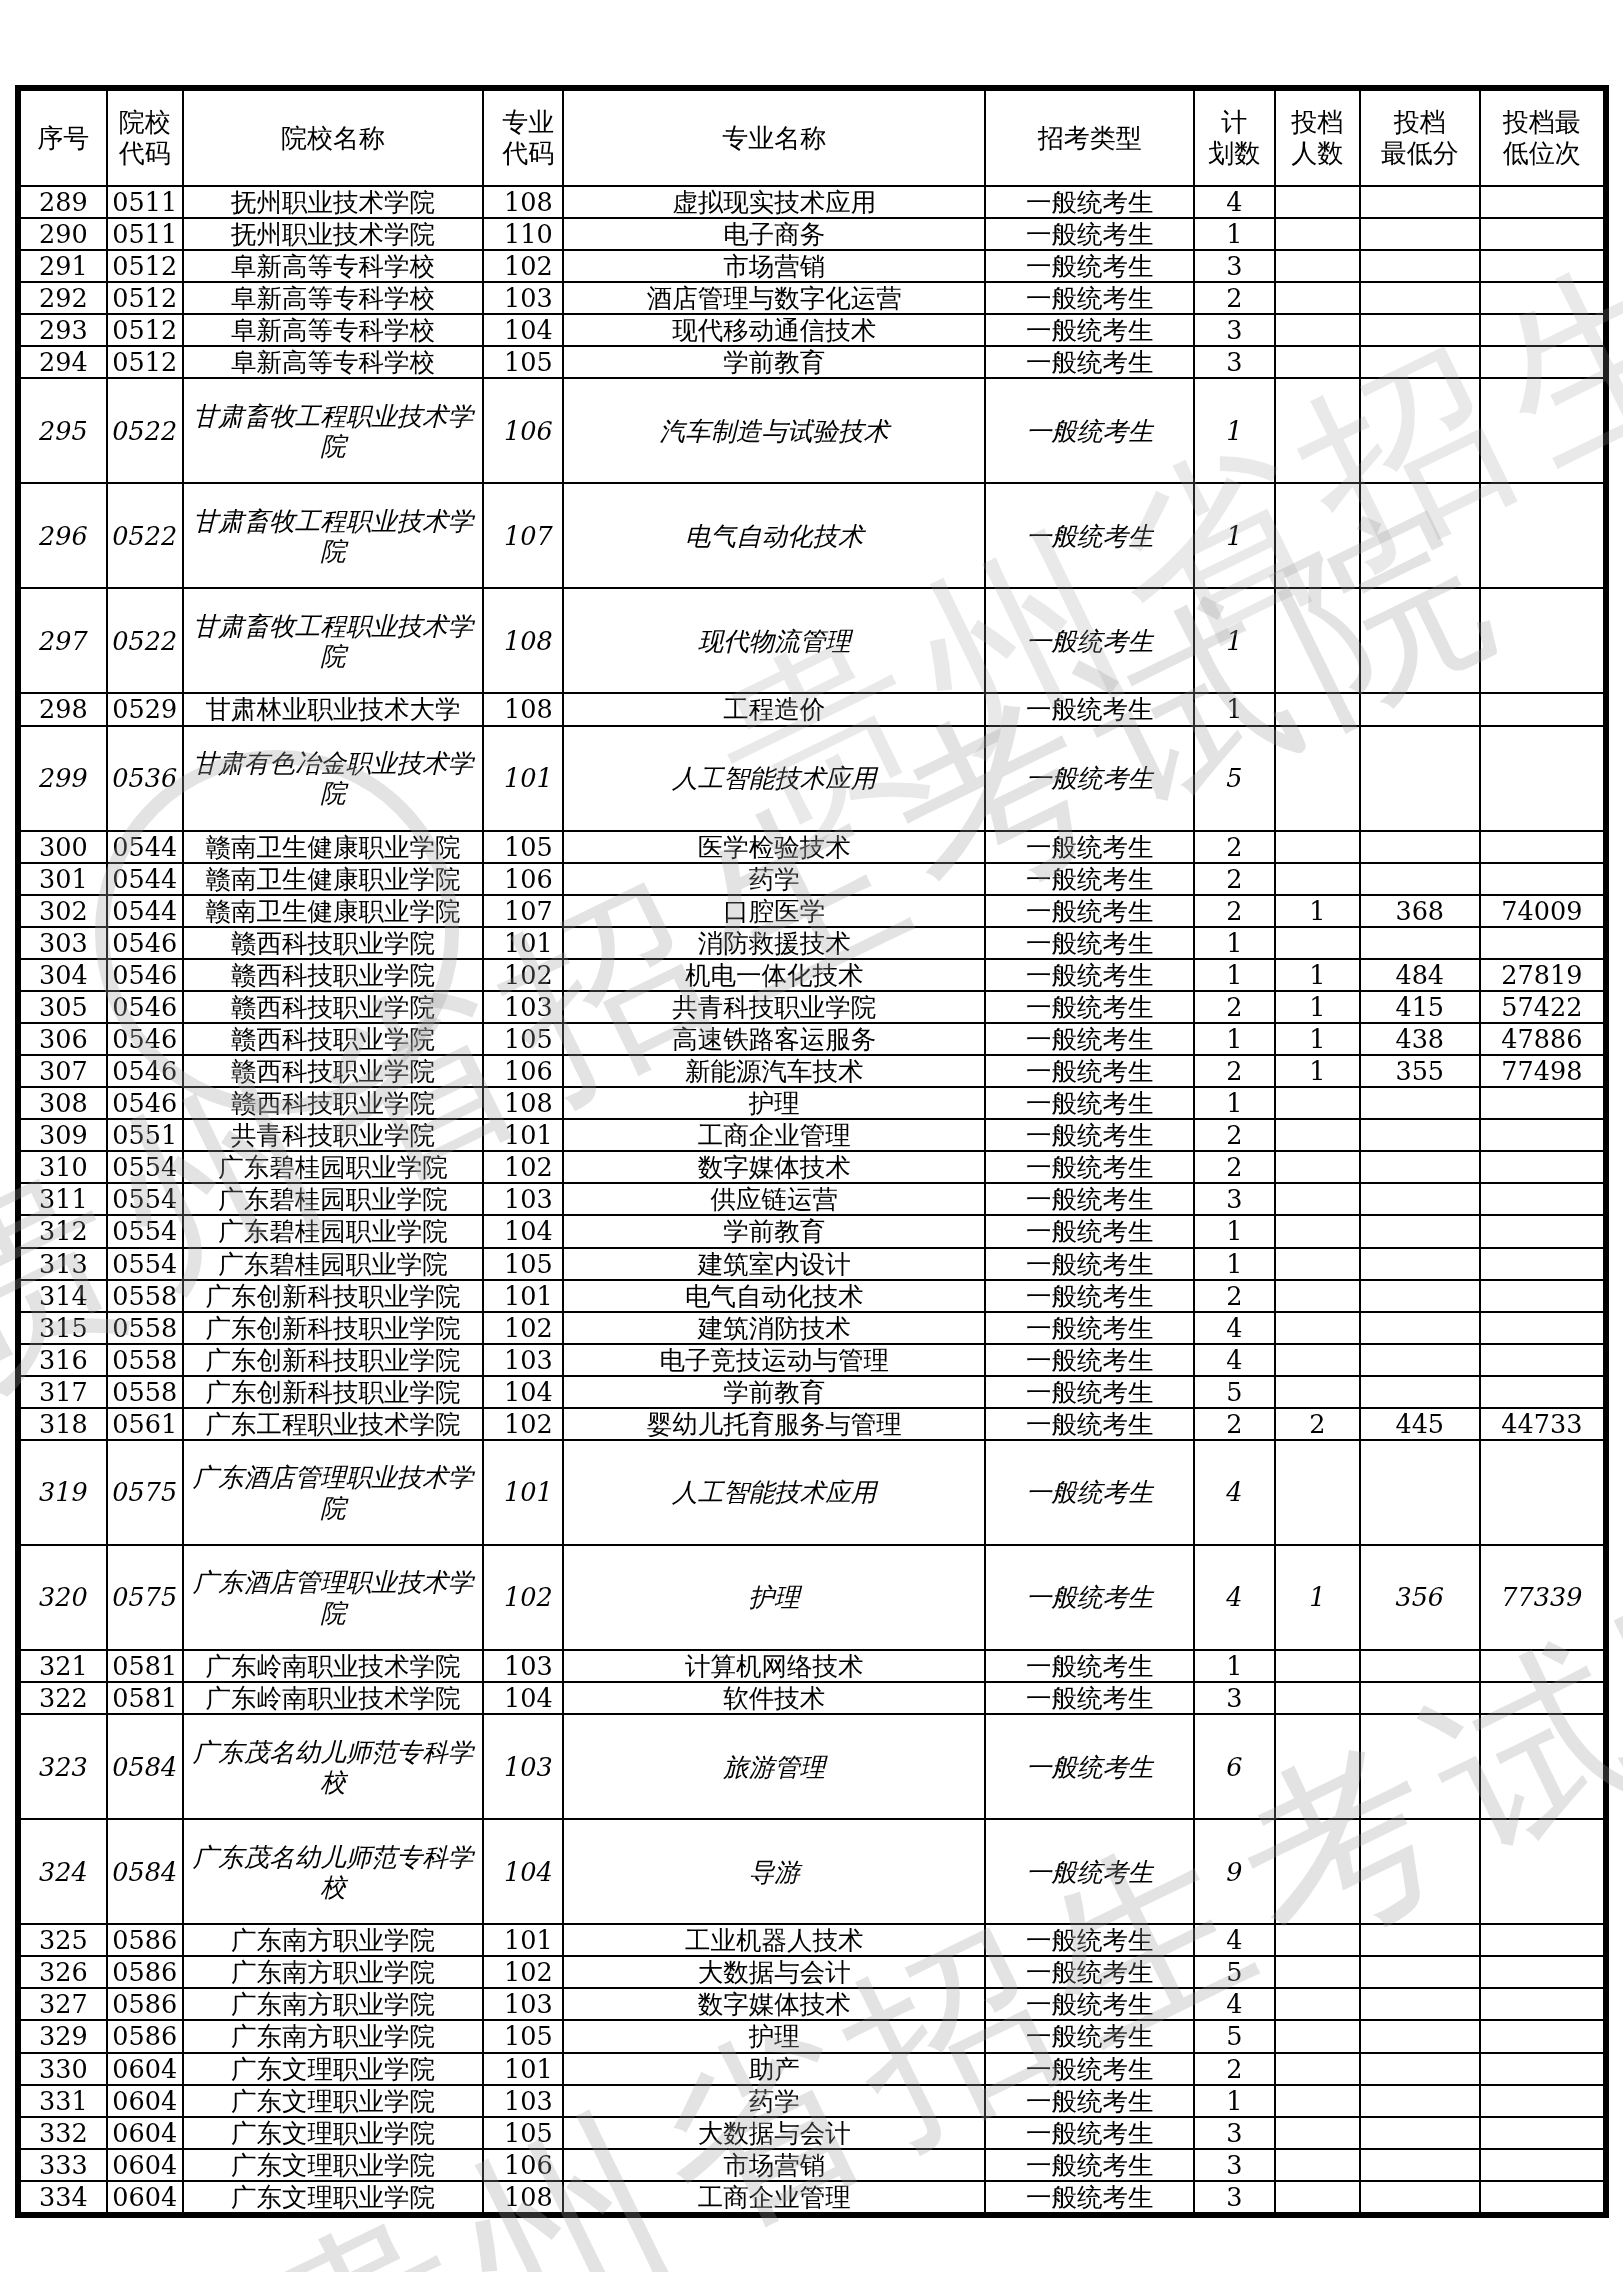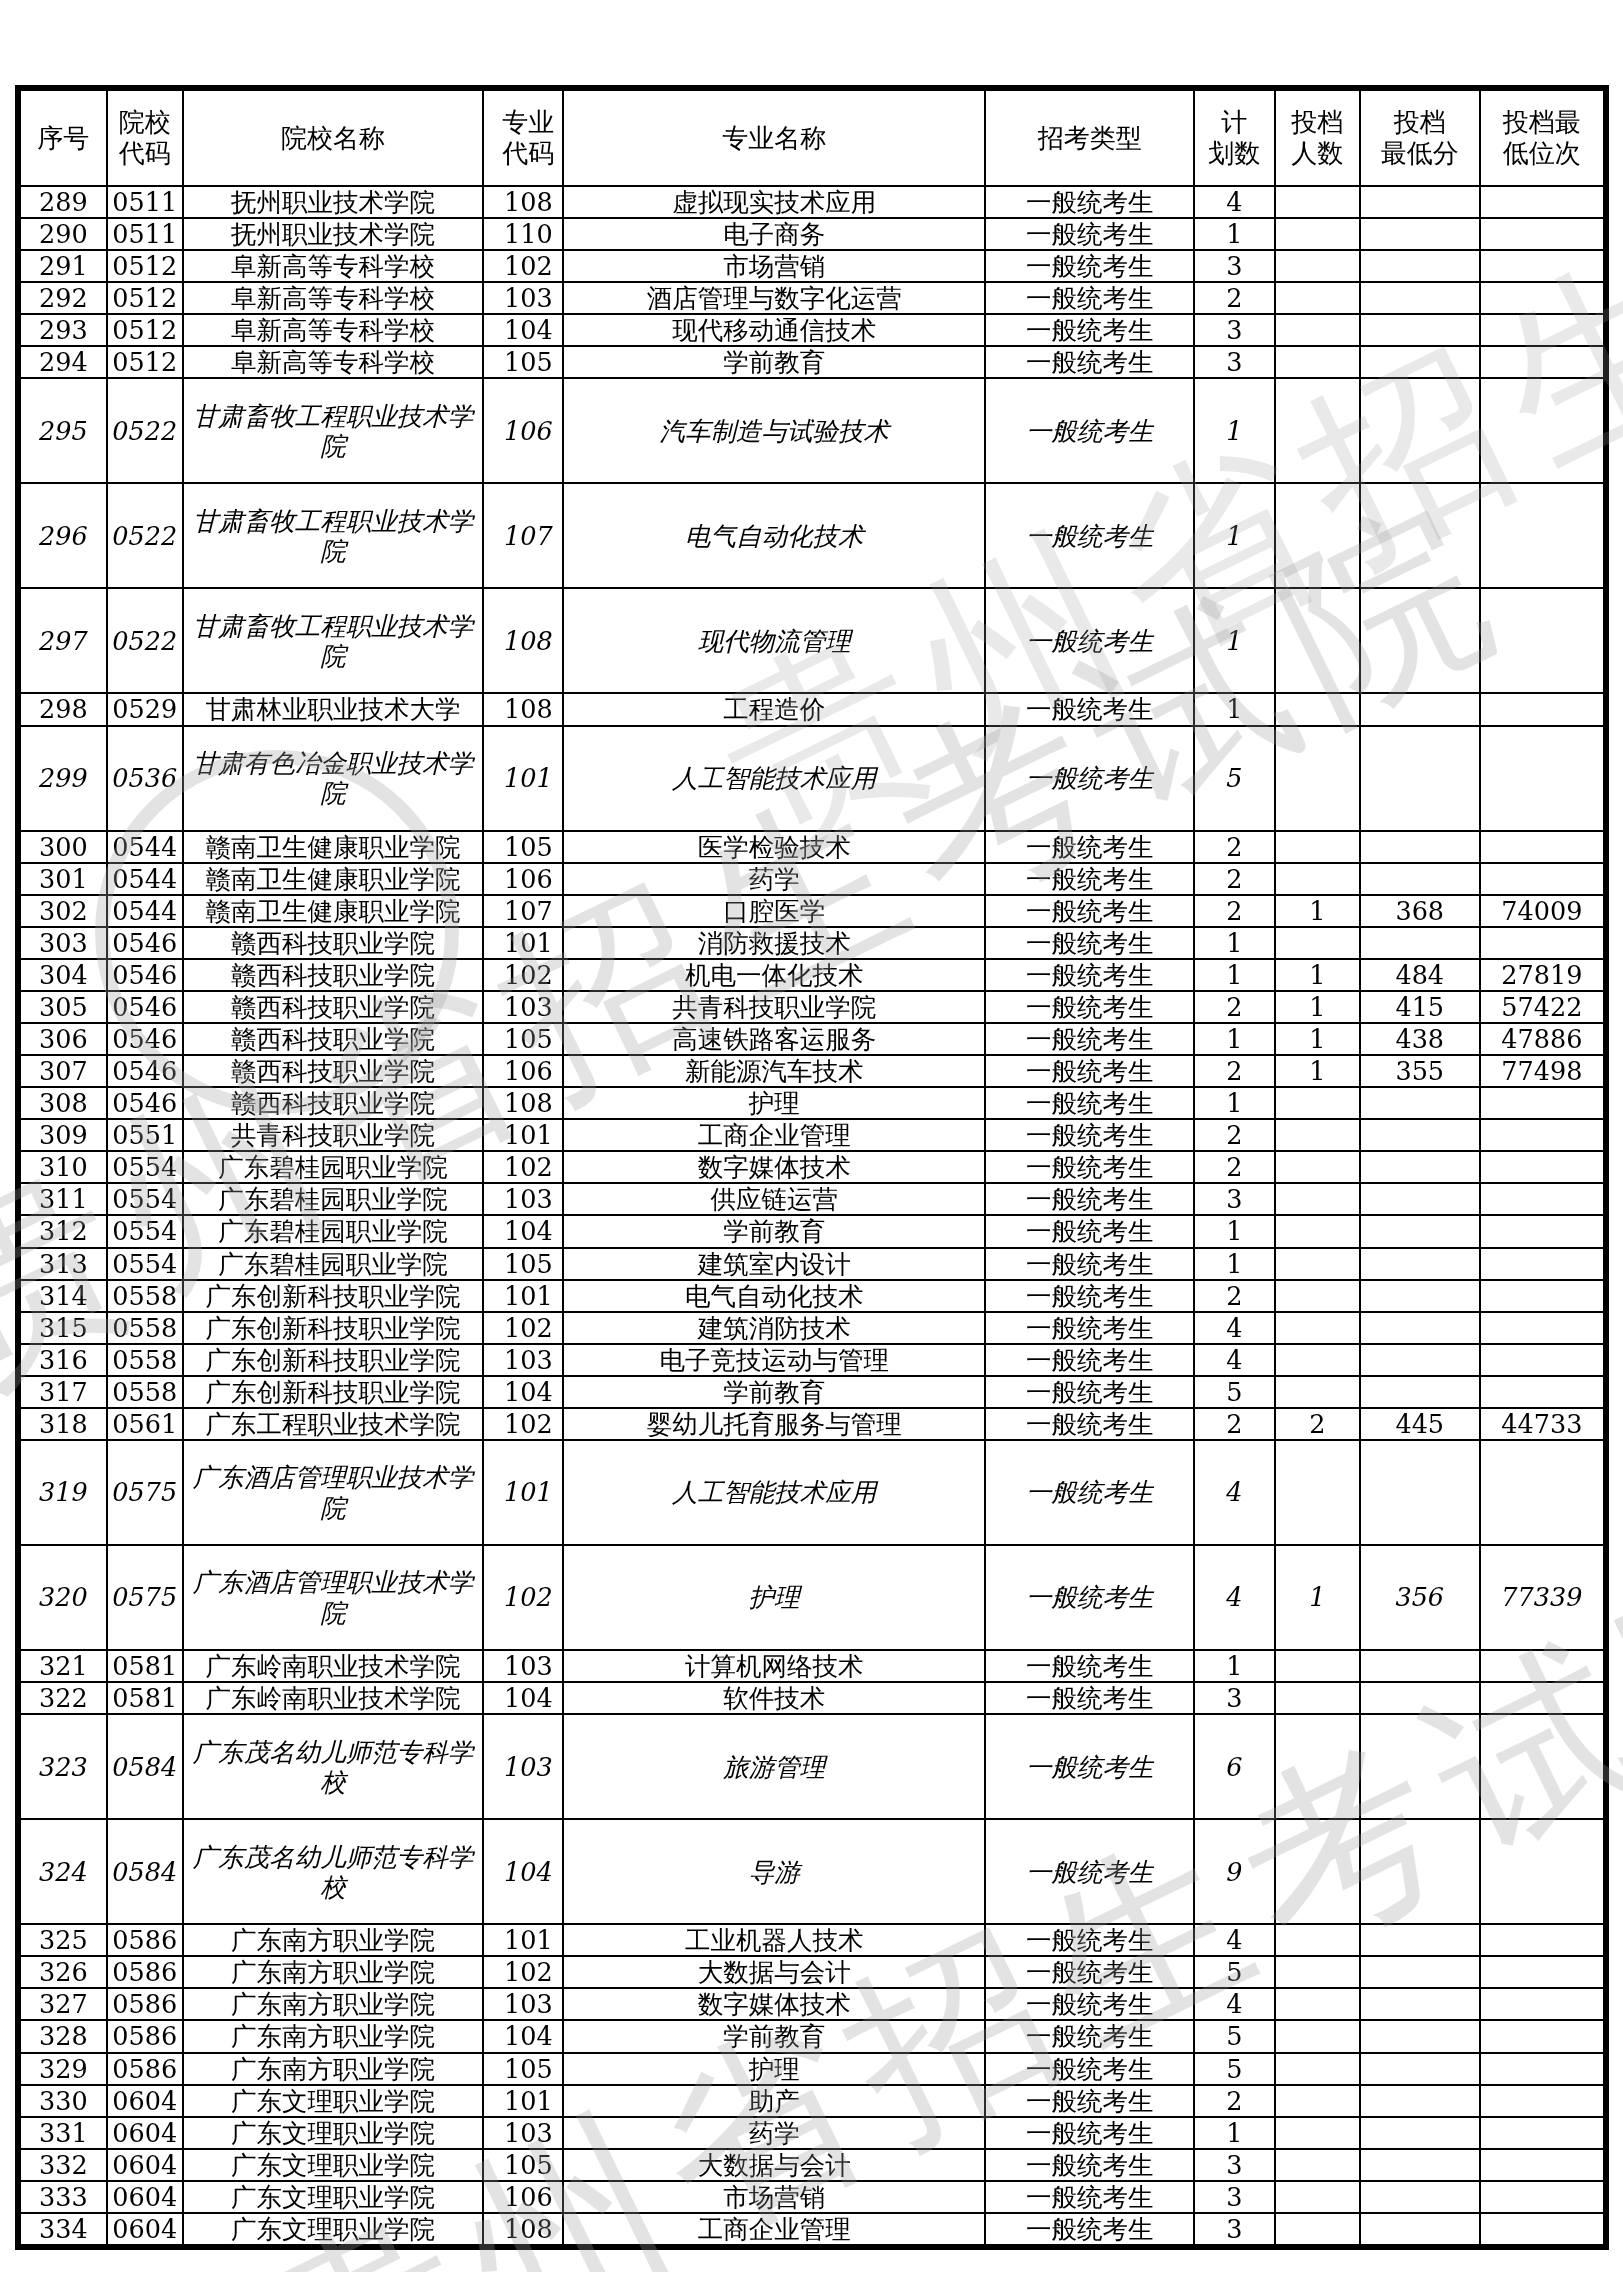--- a/index.html
+++ b/index.html
@@ -533,32 +533,20 @@
           <td>广东南方职业学院</td>
           <td>103</td>
           <td>数字媒体技术</td>
           <td>一般统考生</td>
           <td>4</td>
           <td></td>
           <td></td>
           <td></td>
         </tr>
         <tr class="single">
-          <td>328</td>
-          <td>0586</td>
-          <td>广东南方职业学院</td>
-          <td>104</td>
-          <td>学前教育</td>
-          <td>一般统考生</td>
-          <td>5</td>
-          <td></td>
-          <td></td>
-          <td></td>
-        </tr>
-        <tr class="single">
           <td>329</td>
           <td>0586</td>
           <td>广东南方职业学院</td>
           <td>105</td>
           <td>护理</td>
           <td>一般统考生</td>
           <td>5</td>
           <td></td>
           <td></td>
           <td></td>

